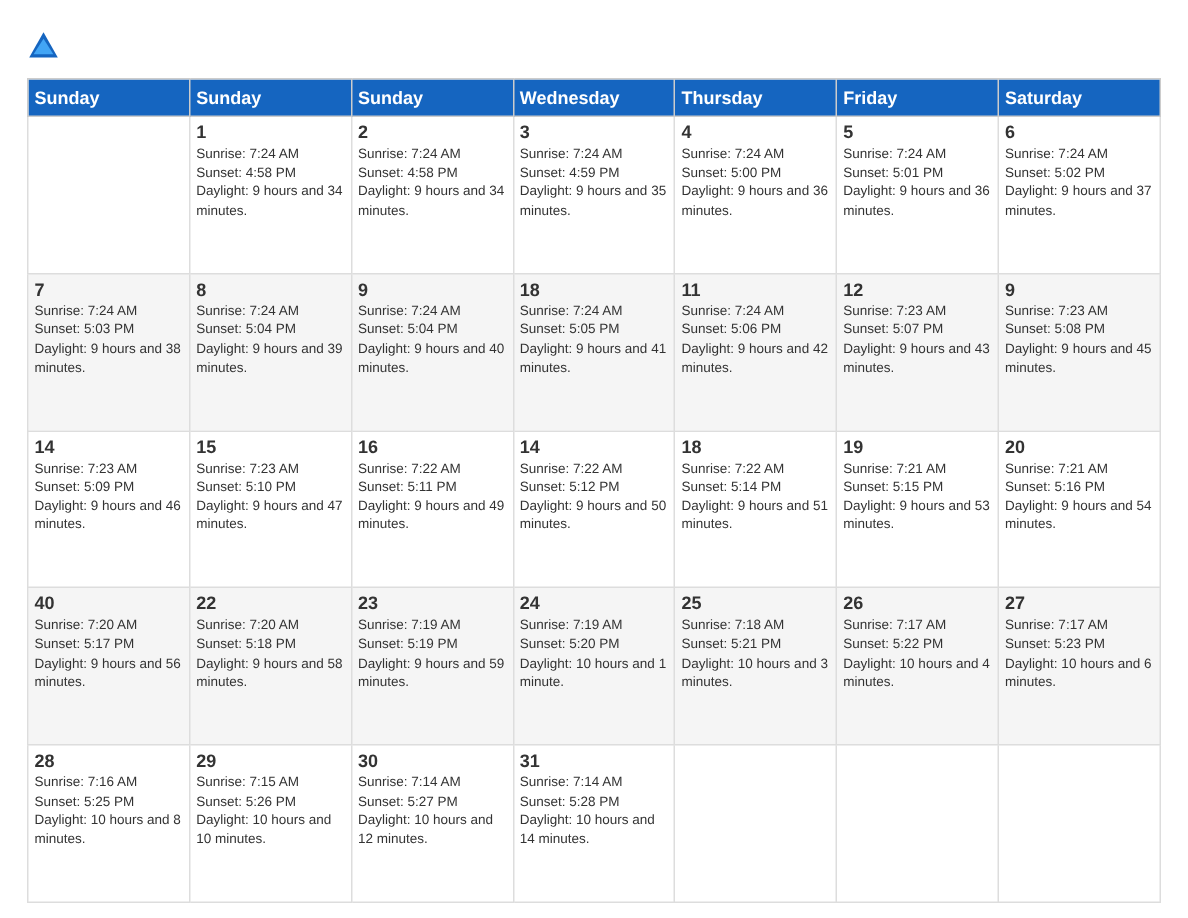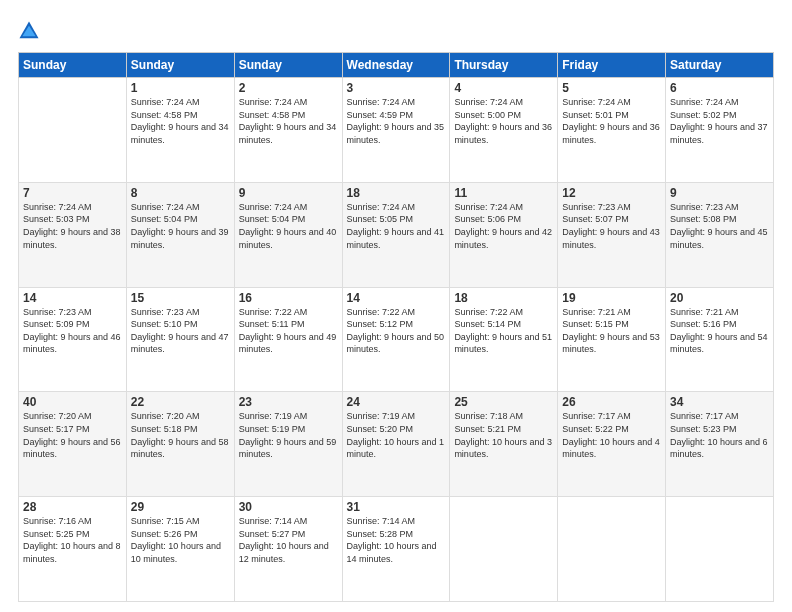--- a/index.html
+++ b/index.html
@@ -236,21 +236,21 @@
           </td>
           <td>
             <div class="day-number">25</div>
             <div class="day-info">Sunrise: 7:18 AM<br>Sunset: 5:21 PM<br>Daylight: 10 hours and 3 minutes.</div>
           </td>
           <td>
             <div class="day-number">26</div>
             <div class="day-info">Sunrise: 7:17 AM<br>Sunset: 5:22 PM<br>Daylight: 10 hours and 4 minutes.</div>
           </td>
           <td>
-            <div class="day-number">34</div>
+            <div class="day-number">27</div>
             <div class="day-info">Sunrise: 7:17 AM<br>Sunset: 5:23 PM<br>Daylight: 10 hours and 6 minutes.</div>
           </td>
         </tr>
         <tr>
           <td>
             <div class="day-number">28</div>
             <div class="day-info">Sunrise: 7:16 AM<br>Sunset: 5:25 PM<br>Daylight: 10 hours and 8 minutes.</div>
           </td>
           <td>
             <div class="day-number">29</div>

